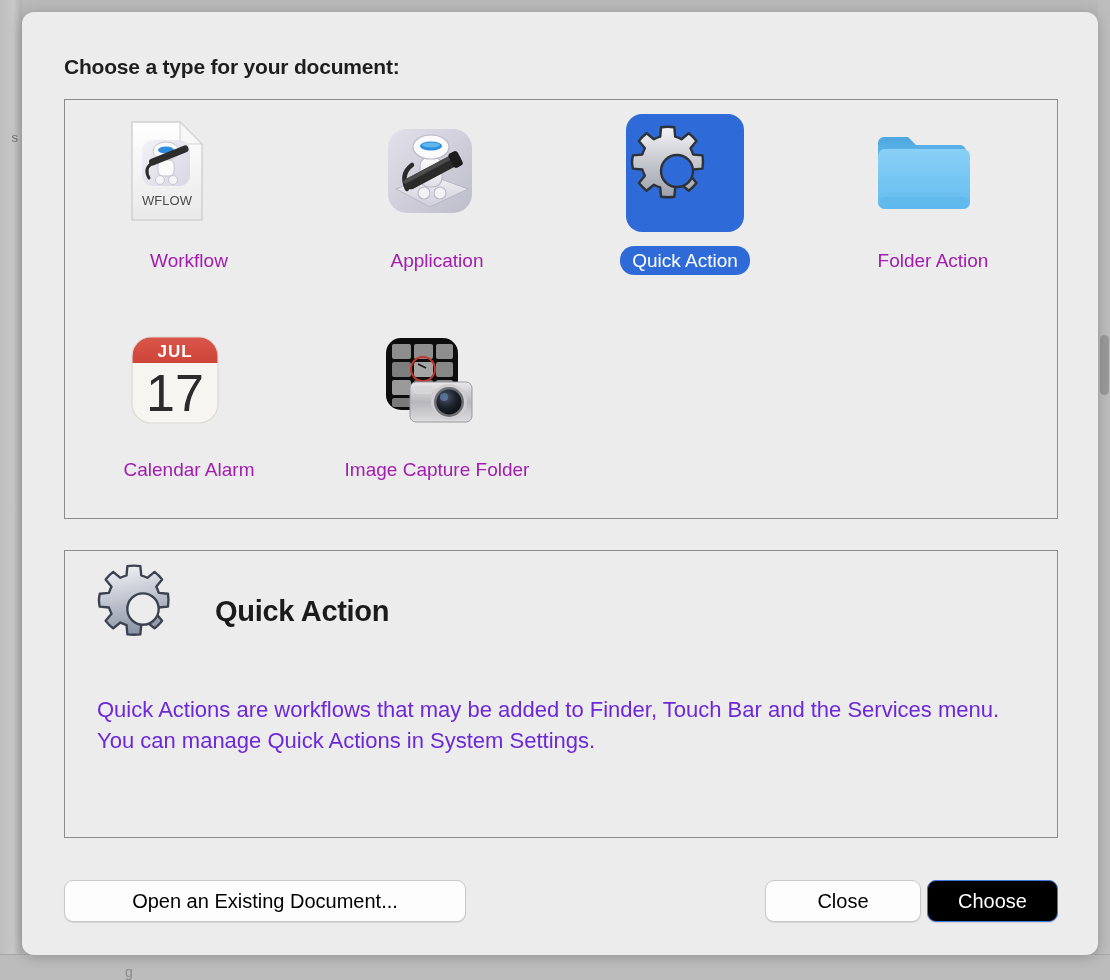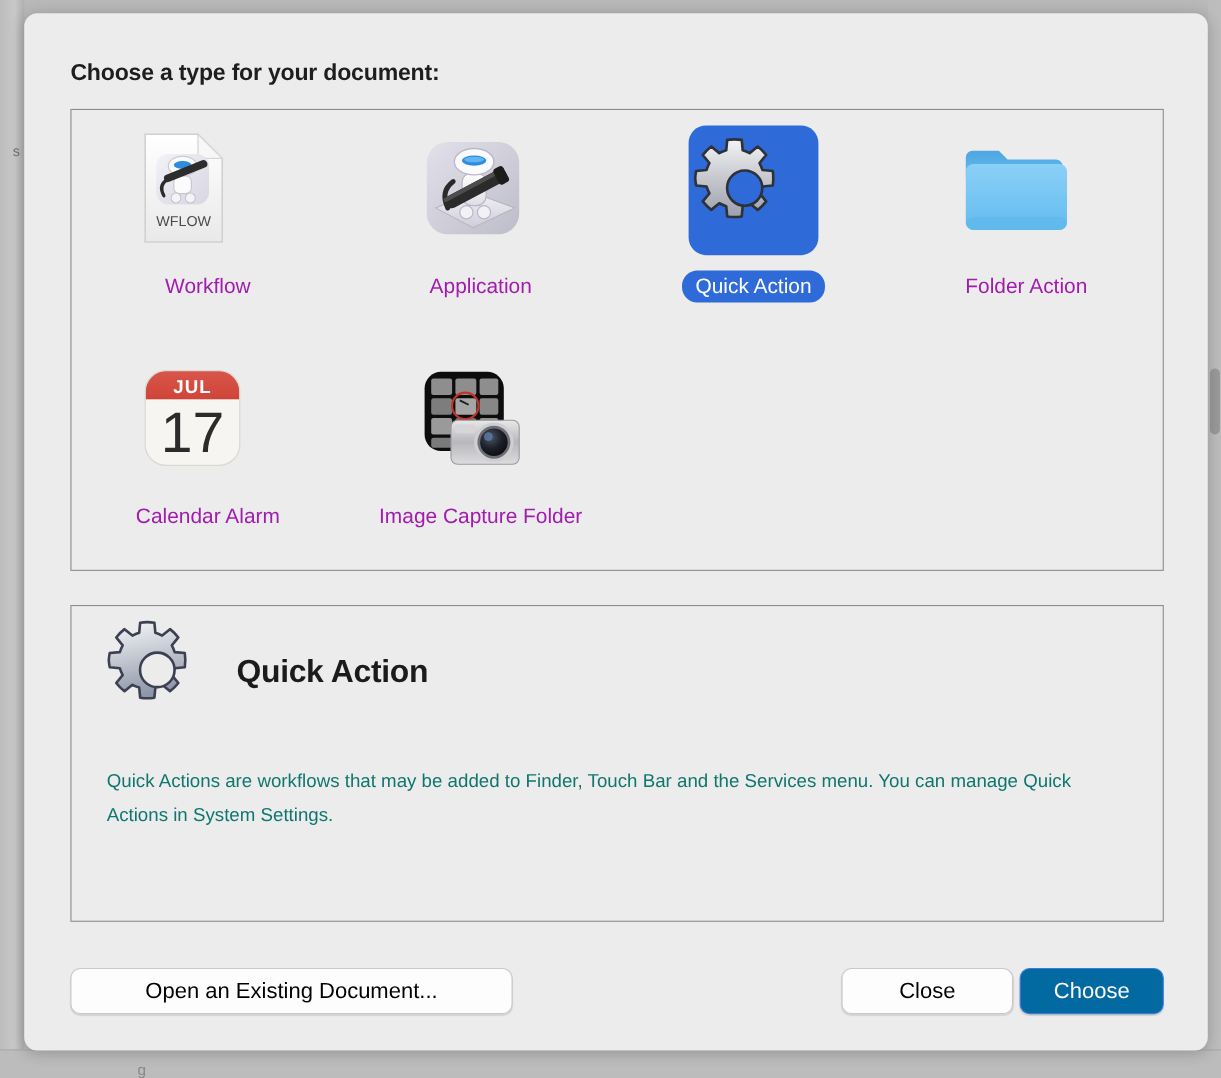--- a/index.html
+++ b/index.html
@@ -147,23 +147,23 @@
   #detail-title {
     font-size: 29px;
     font-weight: bold;
     color: #1b1b1b;
     letter-spacing: -0.3px;
   }
   #detail-desc {
     position: absolute;
     left: 32px; top: 143px;
     width: 910px;
-    font-size: 17px;
+    font-size: 22px;
     line-height: 31px;
-    color: #0f766e;
+    color: #6d28d9;
   }
 
   
   .btn {
     position: absolute;
     height: 42px;
     border-radius: 9px;
     font-size: 20px;
     display: flex;
     align-items: center;
@@ -172,21 +172,21 @@
     cursor: default;
     user-select: none;
   }
   .btn-plain {
     background: #fdfdfd;
     color: #000000;
     border: 1px solid #c9c9c9;
     box-shadow: 0 1px 1px rgba(0,0,0,0.10);
   }
   .btn-default {
-    background: #0369a1;
+    background: #000000;
     color: #ffffff;
     border: 1px solid #3f7ada;
     box-shadow: 0 1px 1px rgba(0,0,0,0.12);
   }
   #btn-open    { left: 42px;  top: 868px; width: 402px; }
   #btn-close   { left: 743px; top: 868px; width: 156px; }
   #btn-choose  { left: 905px; top: 868px; width: 131px; }
 </style>
 </head>
 <body>

